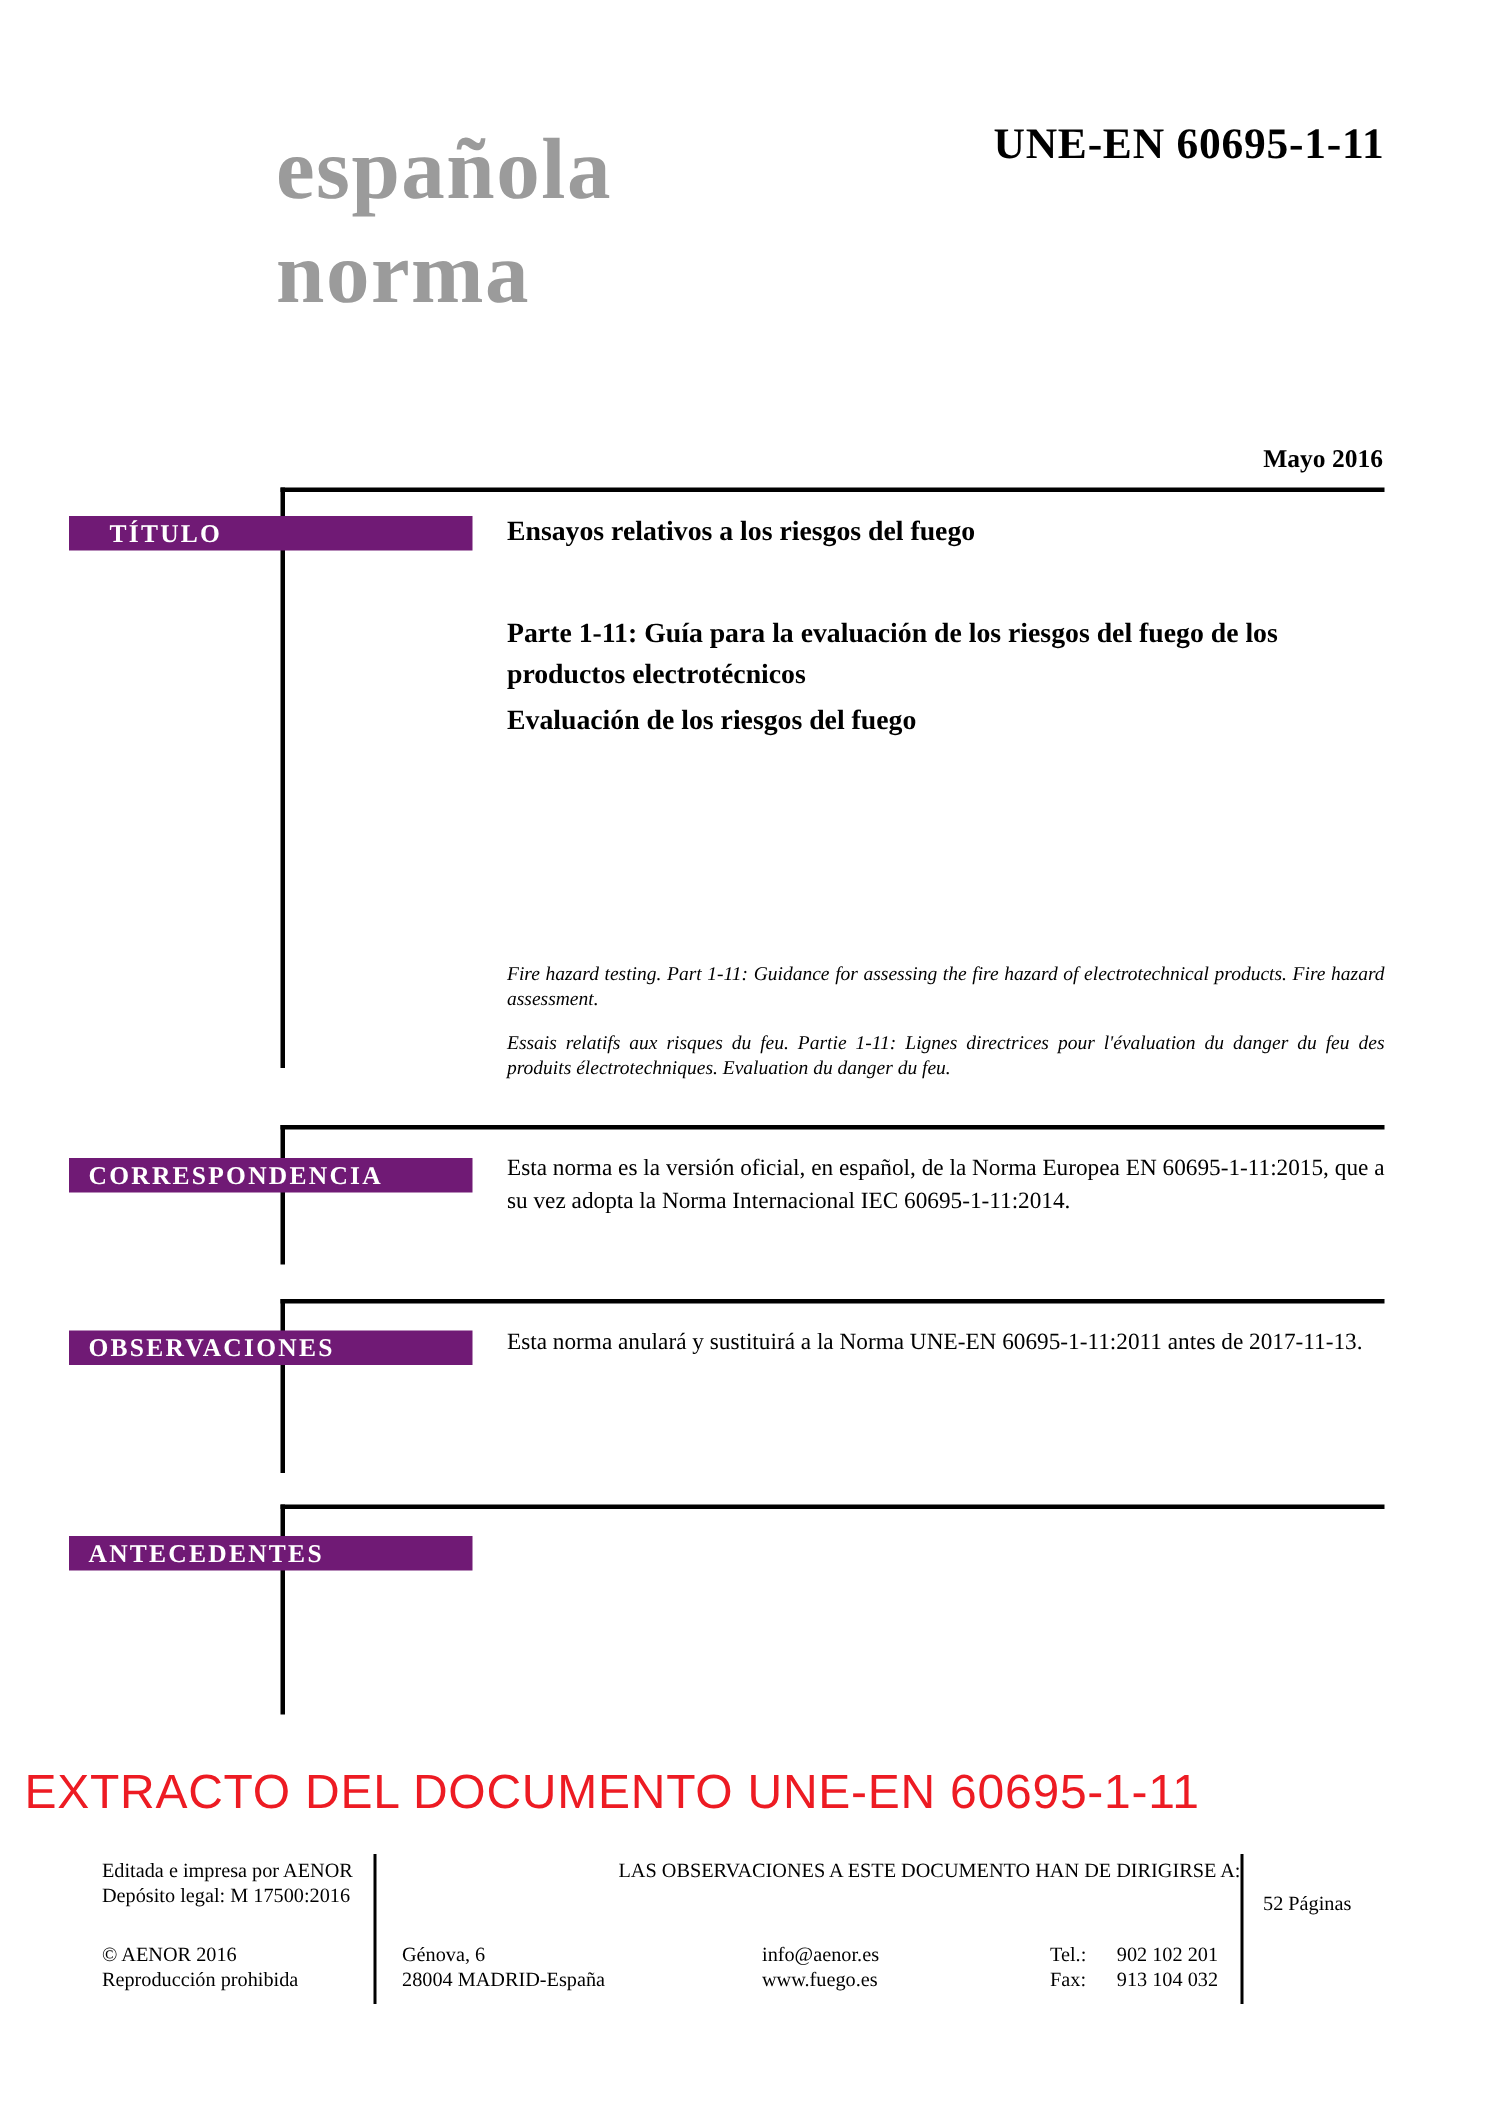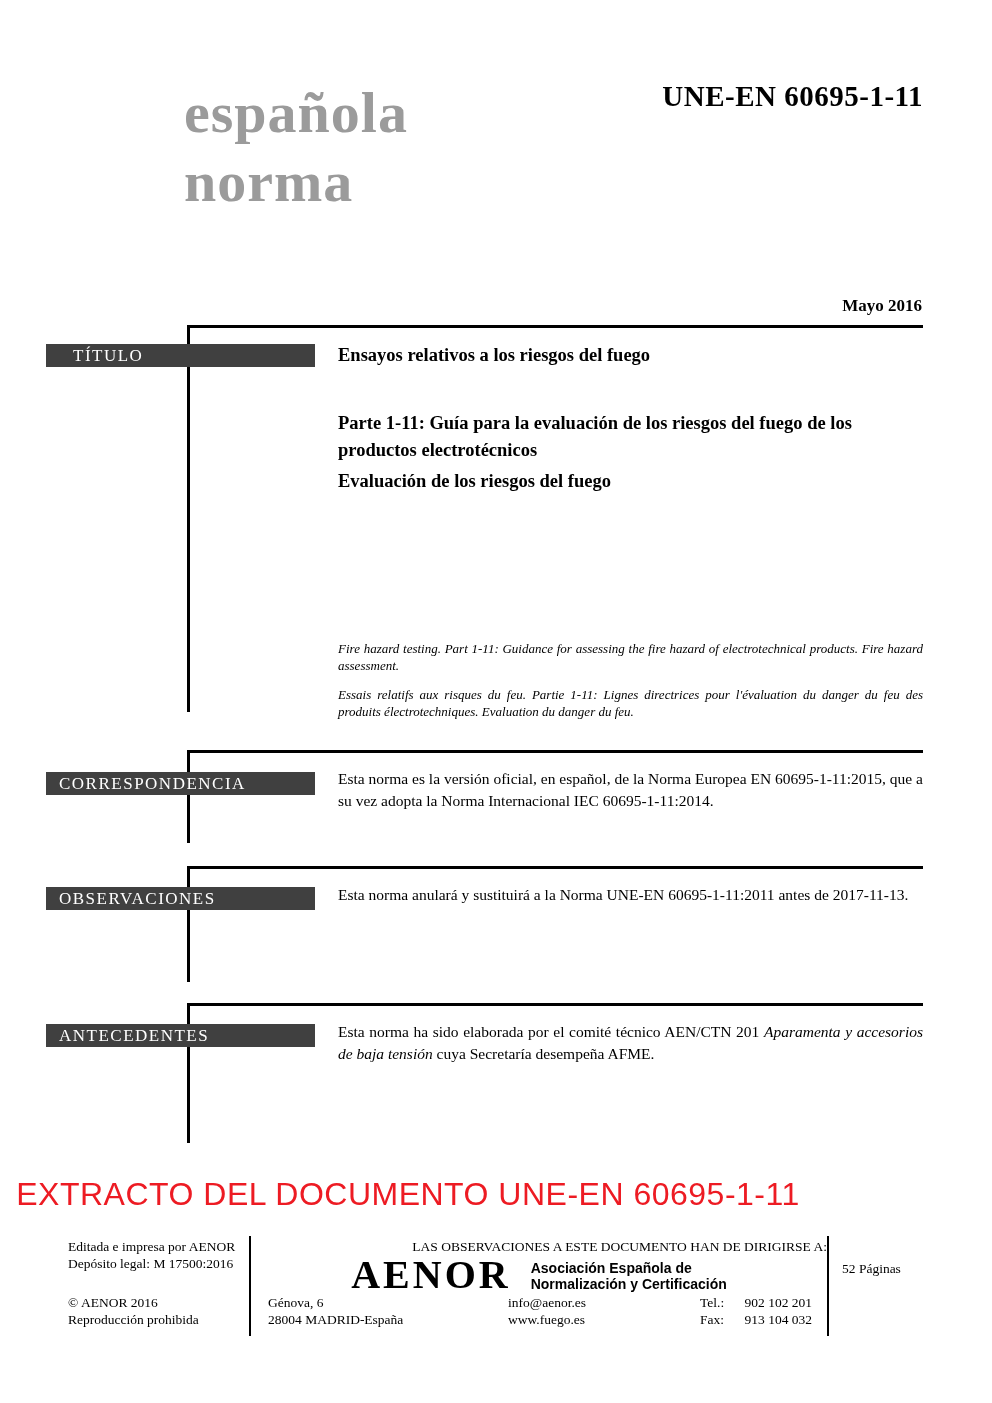--- a/index.html
+++ b/index.html
@@ -24,22 +24,22 @@
   .date{
     position:absolute;right:70px;top:296px;
     font-size:17px;font-weight:bold;
   }
   
   .hrule{position:absolute;left:187px;width:736px;height:3px;background:#000;}
   .vrule{position:absolute;left:187px;width:3px;background:#000;}
   
   .bar{
     position:absolute;left:46px;width:269px;height:23px;
-    background:#404040;color:#fff;
-    font-weight:normal;font-size:17px;letter-spacing:1.5px;
+    background:#701a75;color:#fff;
+    font-weight:bold;font-size:17px;letter-spacing:1.5px;
     display:flex;align-items:center;
     padding-left:13px;box-sizing:border-box;
   }
   .bar.titulo{padding-left:27px;}
   
   .content{position:absolute;left:338px;width:585px;}
   .t-bold{font-size:18.5px;font-weight:bold;line-height:27px;}
   .body-text{font-size:15.5px;line-height:22px;text-align:justify;}
   .it-small{font-size:13px;font-style:italic;line-height:16.5px;text-align:justify;}
   .it{font-style:italic;}
@@ -112,44 +112,36 @@
   <div class="bar" style="top:887px;">
     <span>OBSERVACIONES</span>
   </div>
   <div class="content body-text" style="top:884px;">Esta norma anulará y sustituirá a la Norma UNE-EN 60695-1-11:2011 antes de 2017-11-13.</div>
 
   <div class="hrule" style="top:1003px;"></div>
   <div class="vrule" style="top:1003px;height:140px;"></div>
   <div class="bar" style="top:1024px;">
     <span>ANTECEDENTES</span>
   </div>
-  <div class="content body-text" style="top:1021px;"><span>Esta norma ha sido elaborada por el comité técnico AEN/CTN 201 </span><span class="it">Aparamenta y accesorios de baja tensión</span><span> cuya Secretaría desempeña AFME.</span></div>
 
   <div class="extract">EXTRACTO DEL DOCUMENTO UNE-EN 60695-1-11</div>
 
   <div class="fdiv left"></div>
   <div class="fdiv right"></div>
 
   <div class="f-left-top f-small">
     <div>Editada e impresa por AENOR</div>
     <div>Depósito legal: M 17500:2016</div>
   </div>
   <div class="f-left-bottom f-small">
     <div>© AENOR 2016</div>
     <div>Reproducción prohibida</div>
   </div>
 
   <div class="f-notice">LAS OBSERVACIONES A ESTE DOCUMENTO HAN DE DIRIGIRSE A:</div>
-  <div class="f-aenor">
-    <div class="aenor-word">AENOR</div>
-    <div class="aenor-desc">
-      <div>Asociación Española de</div>
-      <div>Normalización y Certificación</div>
-    </div>
-  </div>
 
   <div class="f-address f-small">
     <div>Génova, 6</div>
     <div>28004 MADRID-España</div>
   </div>
   <div class="f-web f-small">
     <div>info@aenor.es</div>
     <div>www.fuego.es</div>
   </div>
   <div class="f-tel f-small">

